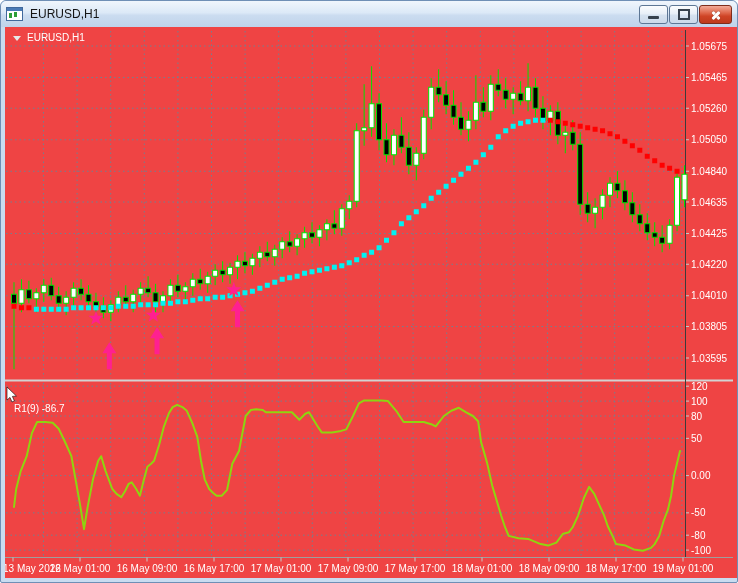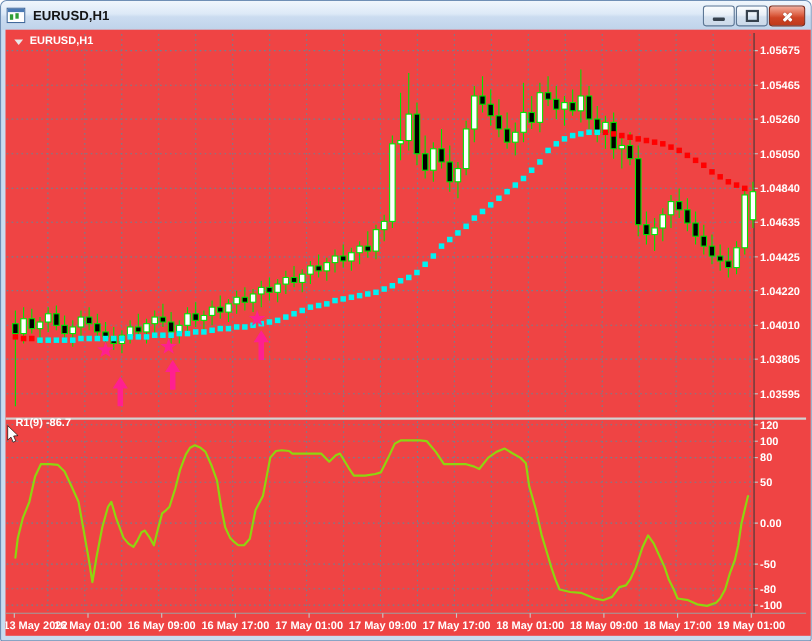--- a/index.html
+++ b/index.html
@@ -1,17 +1,17 @@
 <!DOCTYPE html>
 <html><head>
 <meta charset="utf-8">
 <style>
   html,body{margin:0;padding:0;background:#ffffff;font-family:"Liberation Sans",sans-serif;}
   .window{position:relative;width:736px;height:581px;background:#c9dcf0;border:1px solid #6f8fb5;
-          border-radius:6px 6px 2px 2px;overflow:hidden;font-weight:bold;}
+          border-radius:6px 6px 2px 2px;overflow:hidden;}
   .titlebar{height:26px;display:flex;align-items:center;padding:0 5px;
             background:linear-gradient(#f0f6fc,#dce9f7 45%,#cbdcf0 55%,#bfd3ea);
             border-radius:5px 5px 0 0;}
   .chart-icon{width:15px;height:12px;background:#fff;border:1px solid #41699c;position:relative;flex:none;}
   .chart-icon::before{content:"";position:absolute;left:0;right:0;top:0;height:3px;background:#4a7ab5;}
   .chart-icon::after{content:"";position:absolute;left:2px;bottom:2px;width:3px;height:5px;background:#2e9e36;
             box-shadow:5px -1px 0 #2e9e36;}
   .title-text{margin-left:7px;font-size:12px;color:#141414;}
   .controls{margin-left:auto;display:flex;gap:1px;align-items:flex-start;padding-top:1px;}
   .wbtn{box-sizing:border-box;width:29px;height:19px;border:1px solid #5d7795;border-radius:3px;
@@ -25,21 +25,21 @@
   .glyph-close::before,.glyph-close::after{content:"";position:absolute;left:1px;top:5px;width:10px;height:3px;
         background:#fff;border-radius:1px;box-shadow:0 0 1px #7c2413;}
   .glyph-close::before{transform:rotate(45deg);}
   .glyph-close::after{transform:rotate(-45deg);}
   .client{position:absolute;left:4px;top:26px;width:724px;height:551px;background:#ef4444;padding-left:38px;}
   .client svg{position:absolute;left:0;top:0;}
   .overlay-label{position:absolute;color:#fff;font-size:10px;line-height:12px;white-space:nowrap;}
   .symbol-row{left:8px;top:5px;display:flex;align-items:center;gap:6px;}
   .tri-down{width:0;height:0;border-left:4px solid transparent;border-right:4px solid transparent;
         border-top:5px solid #e8e8e8;display:inline-block;}
-  .ind-label{left:9px;top:352px;}
+  .ind-label{left:9px;top:376px;}
 </style>
 </head>
 <body>
 
 <div class="window">
   <div class="titlebar">
     <span class="chart-icon"></span>
     <span class="title-text">EURUSD,H1</span>
     <div class="controls">
       <button class="wbtn">

